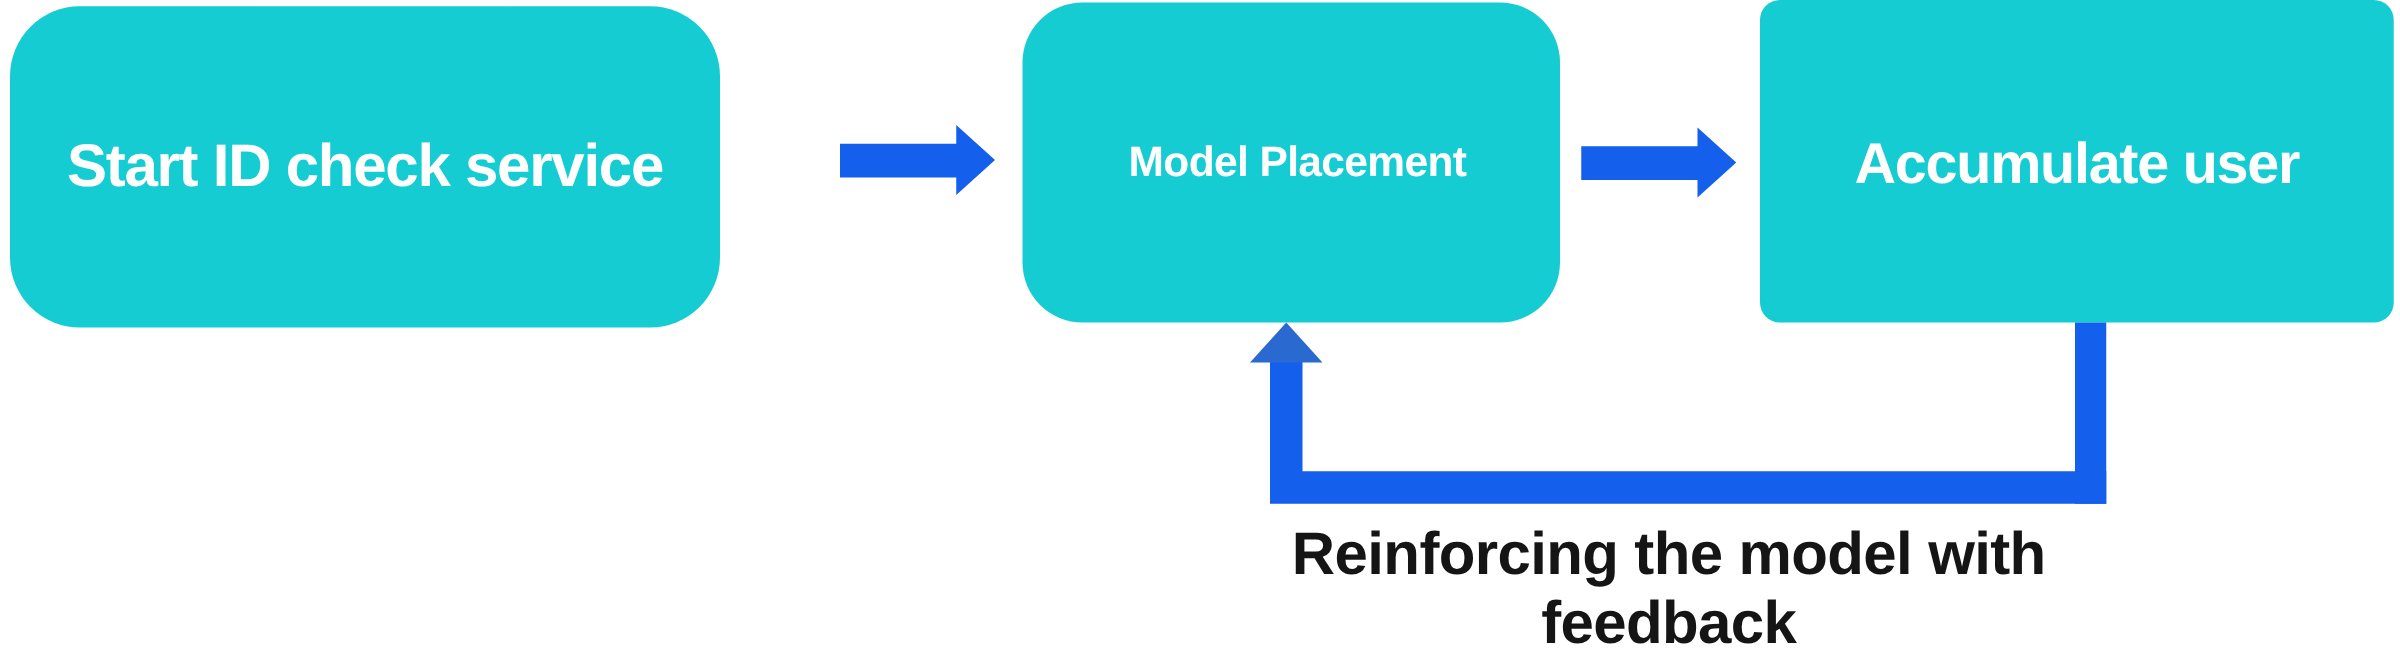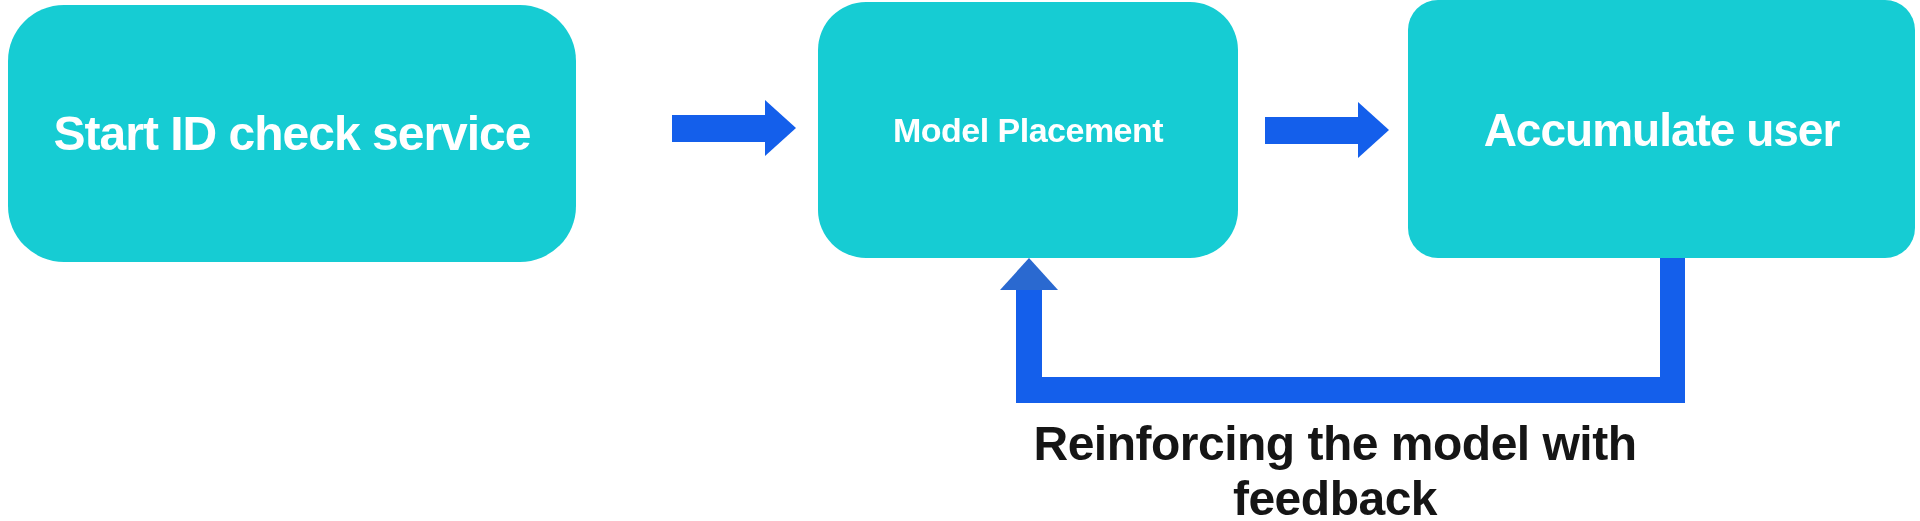--- a/index.html
+++ b/index.html
@@ -32,25 +32,26 @@
     border-radius: 56px;
     font-size: 48px;
     letter-spacing: -1px;
   }
   .node-model {
     left: 818px; top: 2px;
     width: 420px; height: 256px;
     border-radius: 48px;
     font-size: 34px;
     letter-spacing: -0.5px;
+    padding-left: 10px;
   }
   .node-accumulate {
     left: 1408px; top: 0px;
     width: 507px; height: 258px;
-    border-radius: 30px;
+    border-radius: 16px;
     font-size: 46px;
     letter-spacing: -1px;
     display: block;
     padding-top: 85px;
     box-sizing: border-box;
   }
   .node-accumulate .line {
     display: block;
     height: 90px;
     line-height: 90px;

